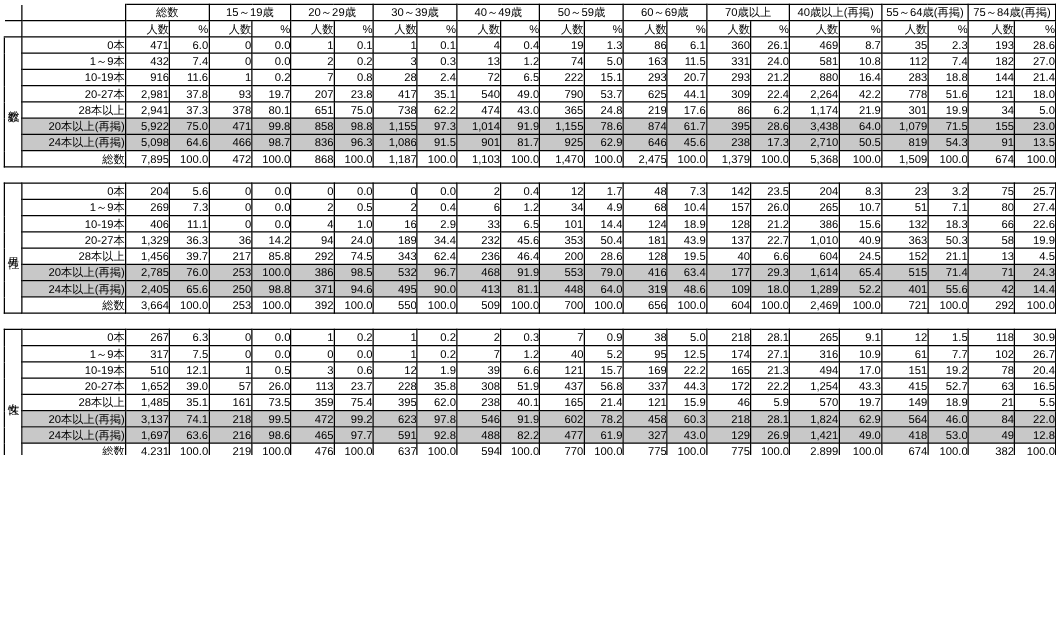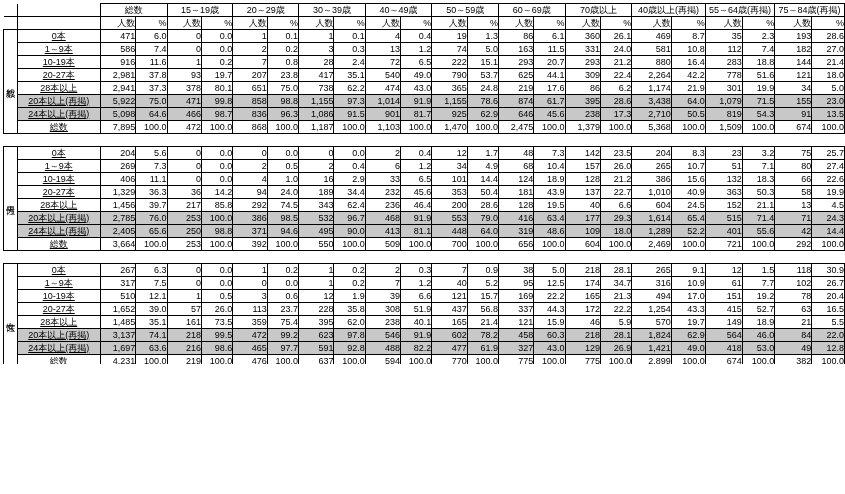--- a/index.html
+++ b/index.html
@@ -30,21 +30,21 @@
     font-weight: normal;
     font-size: 9px;
     line-height: 11px;
     height: 13px;
     box-sizing: border-box;
     white-space: nowrap;
     overflow: hidden;
   }
   
   .c-side { width: 14px; text-align: center; }
-  .c-row  { width: 88px; text-align: center; padding-left: 2px; text-decoration: underline; }
+  .c-row  { width: 88px; text-align: right; padding-left: 2px; }
   .c-n    { width: 38px; text-align: right; padding-right: 3px; }
   .c-p    { width: 33px; text-align: right; padding-right: 3px; }
   .c-n-w  { width: 41px; text-align: right; padding-right: 3px; }
   .c-p-w  { width: 35px; text-align: right; padding-right: 3px; }
 
   .hdr-group { text-align: center; vertical-align: middle; }
   .hdr-sub   { text-align: right; }
   .lblank { border-top: none !important; border-left: none !important; }
 
   tr.shade td { background: #c8c8c8; }
@@ -155,21 +155,21 @@
           <td class="c-p">26.1</td>
           <td class="c-n">469</td>
           <td class="c-p">8.7</td>
           <td class="c-n">35</td>
           <td class="c-p">2.3</td>
           <td class="c-n">193</td>
           <td class="c-p">28.6</td>
         </tr>
         <tr>
           <td class="c-row">1～9本</td>
-          <td class="c-n">586</td>
+          <td class="c-n">432</td>
           <td class="c-p">7.4</td>
           <td class="c-n">0</td>
           <td class="c-p">0.0</td>
           <td class="c-n">2</td>
           <td class="c-p">0.2</td>
           <td class="c-n">3</td>
           <td class="c-p">0.3</td>
           <td class="c-n">13</td>
           <td class="c-p">1.2</td>
           <td class="c-n">74</td>
@@ -578,21 +578,21 @@
           <td class="c-p">0.0</td>
           <td class="c-n">1</td>
           <td class="c-p">0.2</td>
           <td class="c-n">7</td>
           <td class="c-p">1.2</td>
           <td class="c-n">40</td>
           <td class="c-p">5.2</td>
           <td class="c-n">95</td>
           <td class="c-p">12.5</td>
           <td class="c-n">174</td>
-          <td class="c-p">34.7</td>
+          <td class="c-p">27.1</td>
           <td class="c-n">316</td>
           <td class="c-p">10.9</td>
           <td class="c-n">61</td>
           <td class="c-p">7.7</td>
           <td class="c-n">102</td>
           <td class="c-p">26.7</td>
         </tr>
         <tr>
           <td class="c-row">10-19本</td>
           <td class="c-n">510</td>

